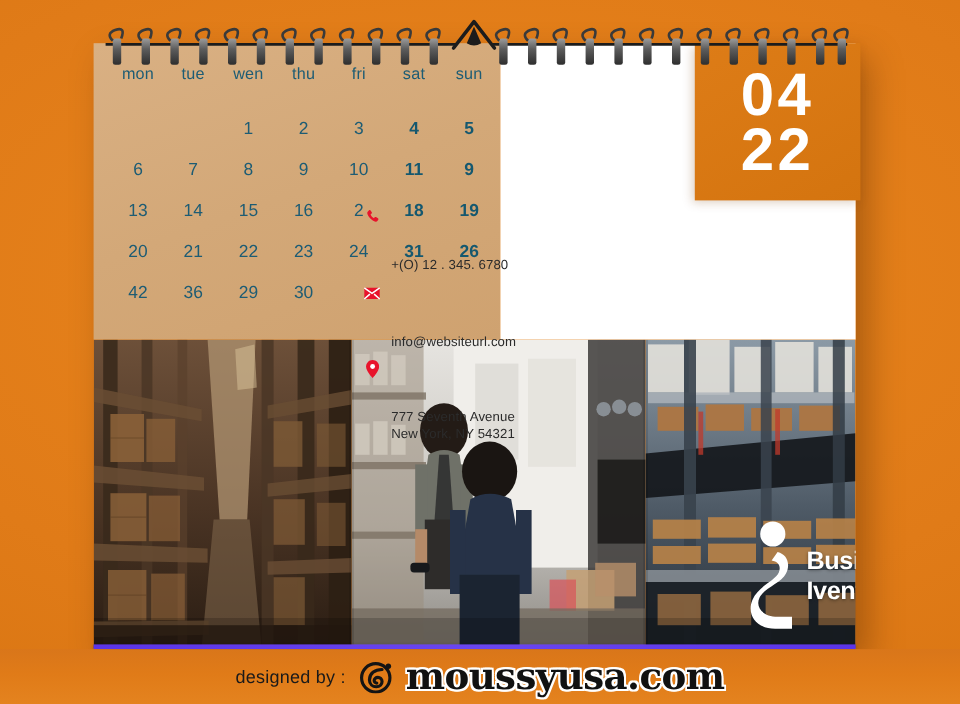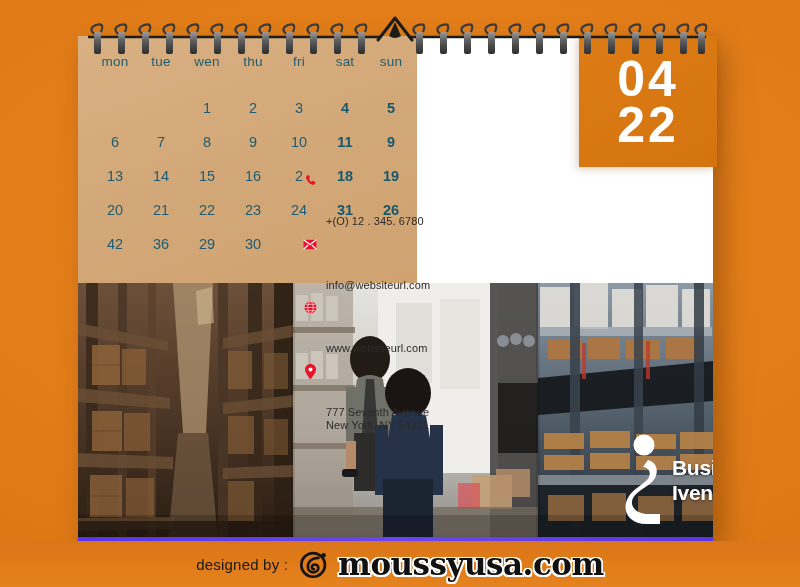--- a/index.html
+++ b/index.html
@@ -518,34 +518,20 @@
       <span class="c-ico">
         <svg width="14" height="11" viewBox="0 0 24 18" fill="#e8132b">
           <path d="M1 1h22v16H1z" fill="#e8132b"></path>
           <path d="M1 1l11 8L23 1" stroke="#ffffff" stroke-width="2.2" fill="none"></path>
           <path d="M1 17l8-7M23 17l-8-7" stroke="#ffffff" stroke-width="2.2" fill="none"></path>
         </svg>
       </span>
       <span class="c-txt">info@websiteurl.com</span>
     </div>
 
-    <div class="c-row">
-      <span class="c-ico">
-        <svg width="13" height="13" viewBox="0 0 24 24">
-          <circle cx="12" cy="12" r="11" fill="#e8132b"></circle>
-          <g stroke="#ffffff" stroke-width="1.2" fill="none">
-            <ellipse cx="12" cy="12" rx="5" ry="11"></ellipse>
-            <line x1="1" y1="12" x2="23" y2="12"></line>
-            <line x1="3" y1="6" x2="21" y2="6"></line>
-            <line x1="3" y1="18" x2="21" y2="18"></line>
-          </g>
-        </svg>
-      </span>
-      <span class="c-txt">www.websiteurl.com</span>
-    </div>
 
     <div class="c-row">
       <span class="c-ico">
         <svg width="11" height="15" viewBox="0 0 16 22" fill="#e8132b">
           <path d="M8 0C3.6 0 0 3.6 0 8c0 6 8 14 8 14s8-8 8-14c0-4.4-3.6-8-8-8z"></path>
           <circle cx="8" cy="8" r="3" fill="#ffffff"></circle>
         </svg>
       </span>
       <span class="c-txt">777 Seventh Avenue
 New York, NY 54321</span>

